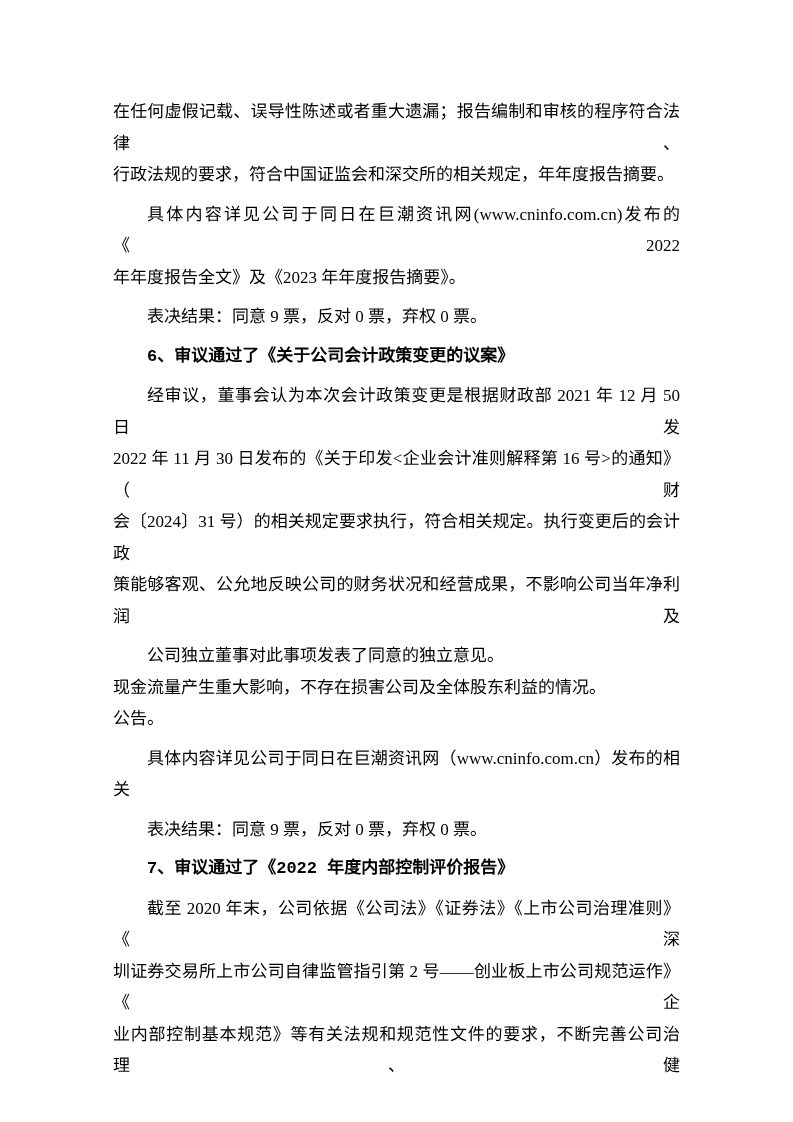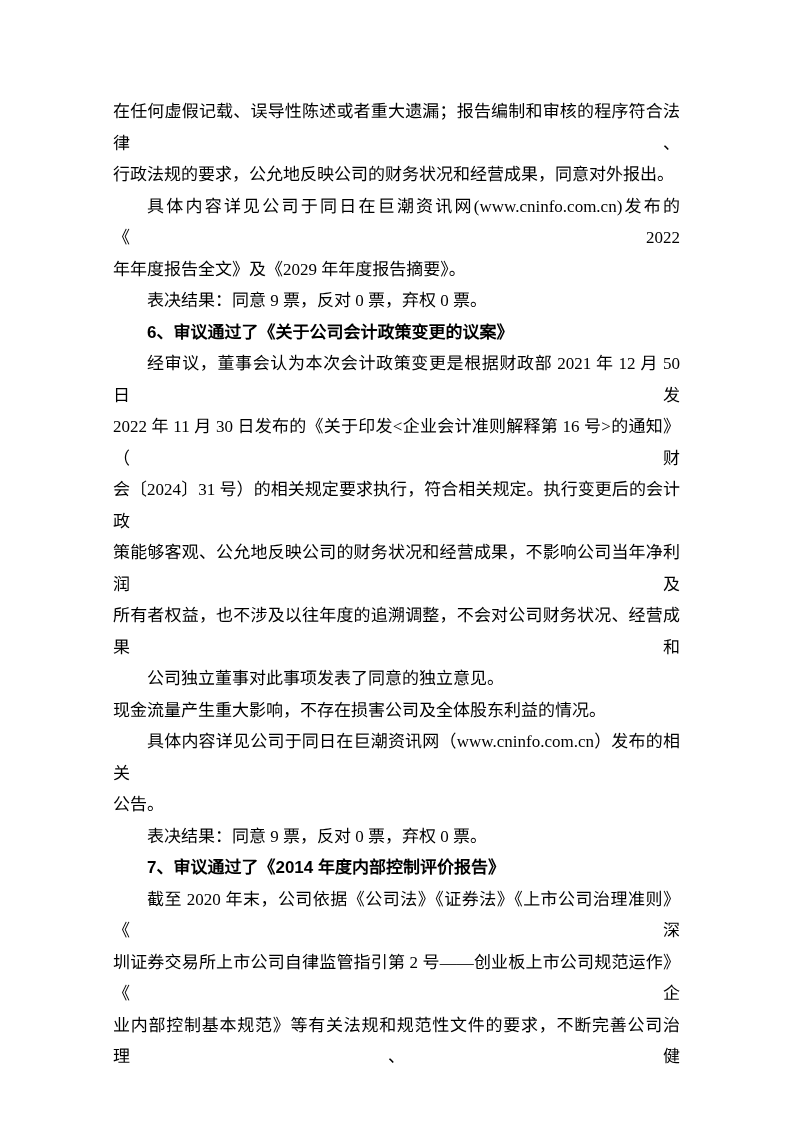--- a/index.html
+++ b/index.html
@@ -28,45 +28,45 @@
     width: 100%;
     min-height: 31.5px;
     text-align: left;
   }
   .line.justify {
     text-align: justify;
     text-align-last: justify;
   }
   .line.indent {
     text-indent: 2em;
+    margin-top: 8px;
   }
   .line.heading {
     font-weight: 700;
-    font-family: Liberation Sans, sans-serif;
+    font-family: Liberation Mono, monospace;
   }
 </style>
 </head>
 <body>
 
 <div class="page">
   <div class="doc">
       <div class="line justify">在任何虚假记载、误导性陈述或者重大遗漏；报告编制和审核的程序符合法律、</div>
-      <div class="line">行政法规的要求，公允地反映公司的财务状况和经营成果，同意对外报出。</div>
+      <div class="line">行政法规的要求，符合中国证监会和深交所的相关规定，年年度报告摘要。</div>
       <div class="line justify indent">具体内容详见公司于同日在巨潮资讯网(www.cninfo.com.cn)发布的《2022</div>
-      <div class="line">年年度报告全文》及《2029 年年度报告摘要》。</div>
+      <div class="line">年年度报告全文》及《2023 年年度报告摘要》。</div>
       <div class="line indent">表决结果：同意 9 票，反对 0 票，弃权 0 票。</div>
       <div class="line indent heading">6、审议通过了《关于公司会计政策变更的议案》</div>
       <div class="line justify indent">经审议，董事会认为本次会计政策变更是根据财政部 2021 年 12 月 50 日发</div>
       <div class="line justify">2022 年 11 月 30 日发布的《关于印发&lt;企业会计准则解释第 16 号&gt;的通知》（财</div>
       <div class="line justify">会〔2024〕31 号）的相关规定要求执行，符合相关规定。执行变更后的会计政</div>
       <div class="line justify">策能够客观、公允地反映公司的财务状况和经营成果，不影响公司当年净利润及</div>
-      <div class="line justify">所有者权益，也不涉及以往年度的追溯调整，不会对公司财务状况、经营成果和</div>
       <div class="line indent">公司独立董事对此事项发表了同意的独立意见。</div>
       <div class="line">现金流量产生重大影响，不存在损害公司及全体股东利益的情况。</div>
+      <div class="line">公告。</div>
       <div class="line justify indent">具体内容详见公司于同日在巨潮资讯网（www.cninfo.com.cn）发布的相关</div>
-      <div class="line">公告。</div>
       <div class="line indent">表决结果：同意 9 票，反对 0 票，弃权 0 票。</div>
-      <div class="line indent heading">7、审议通过了《2014 年度内部控制评价报告》</div>
+      <div class="line indent heading">7、审议通过了《2022 年度内部控制评价报告》</div>
       <div class="line justify indent">截至 2020 年末，公司依据《公司法》《证券法》《上市公司治理准则》《深</div>
       <div class="line justify">圳证券交易所上市公司自律监管指引第 2 号——创业板上市公司规范运作》《企</div>
       <div class="line justify">业内部控制基本规范》等有关法规和规范性文件的要求，不断完善公司治理、健</div>
     </div>
 </div>
 
 </body></html>

